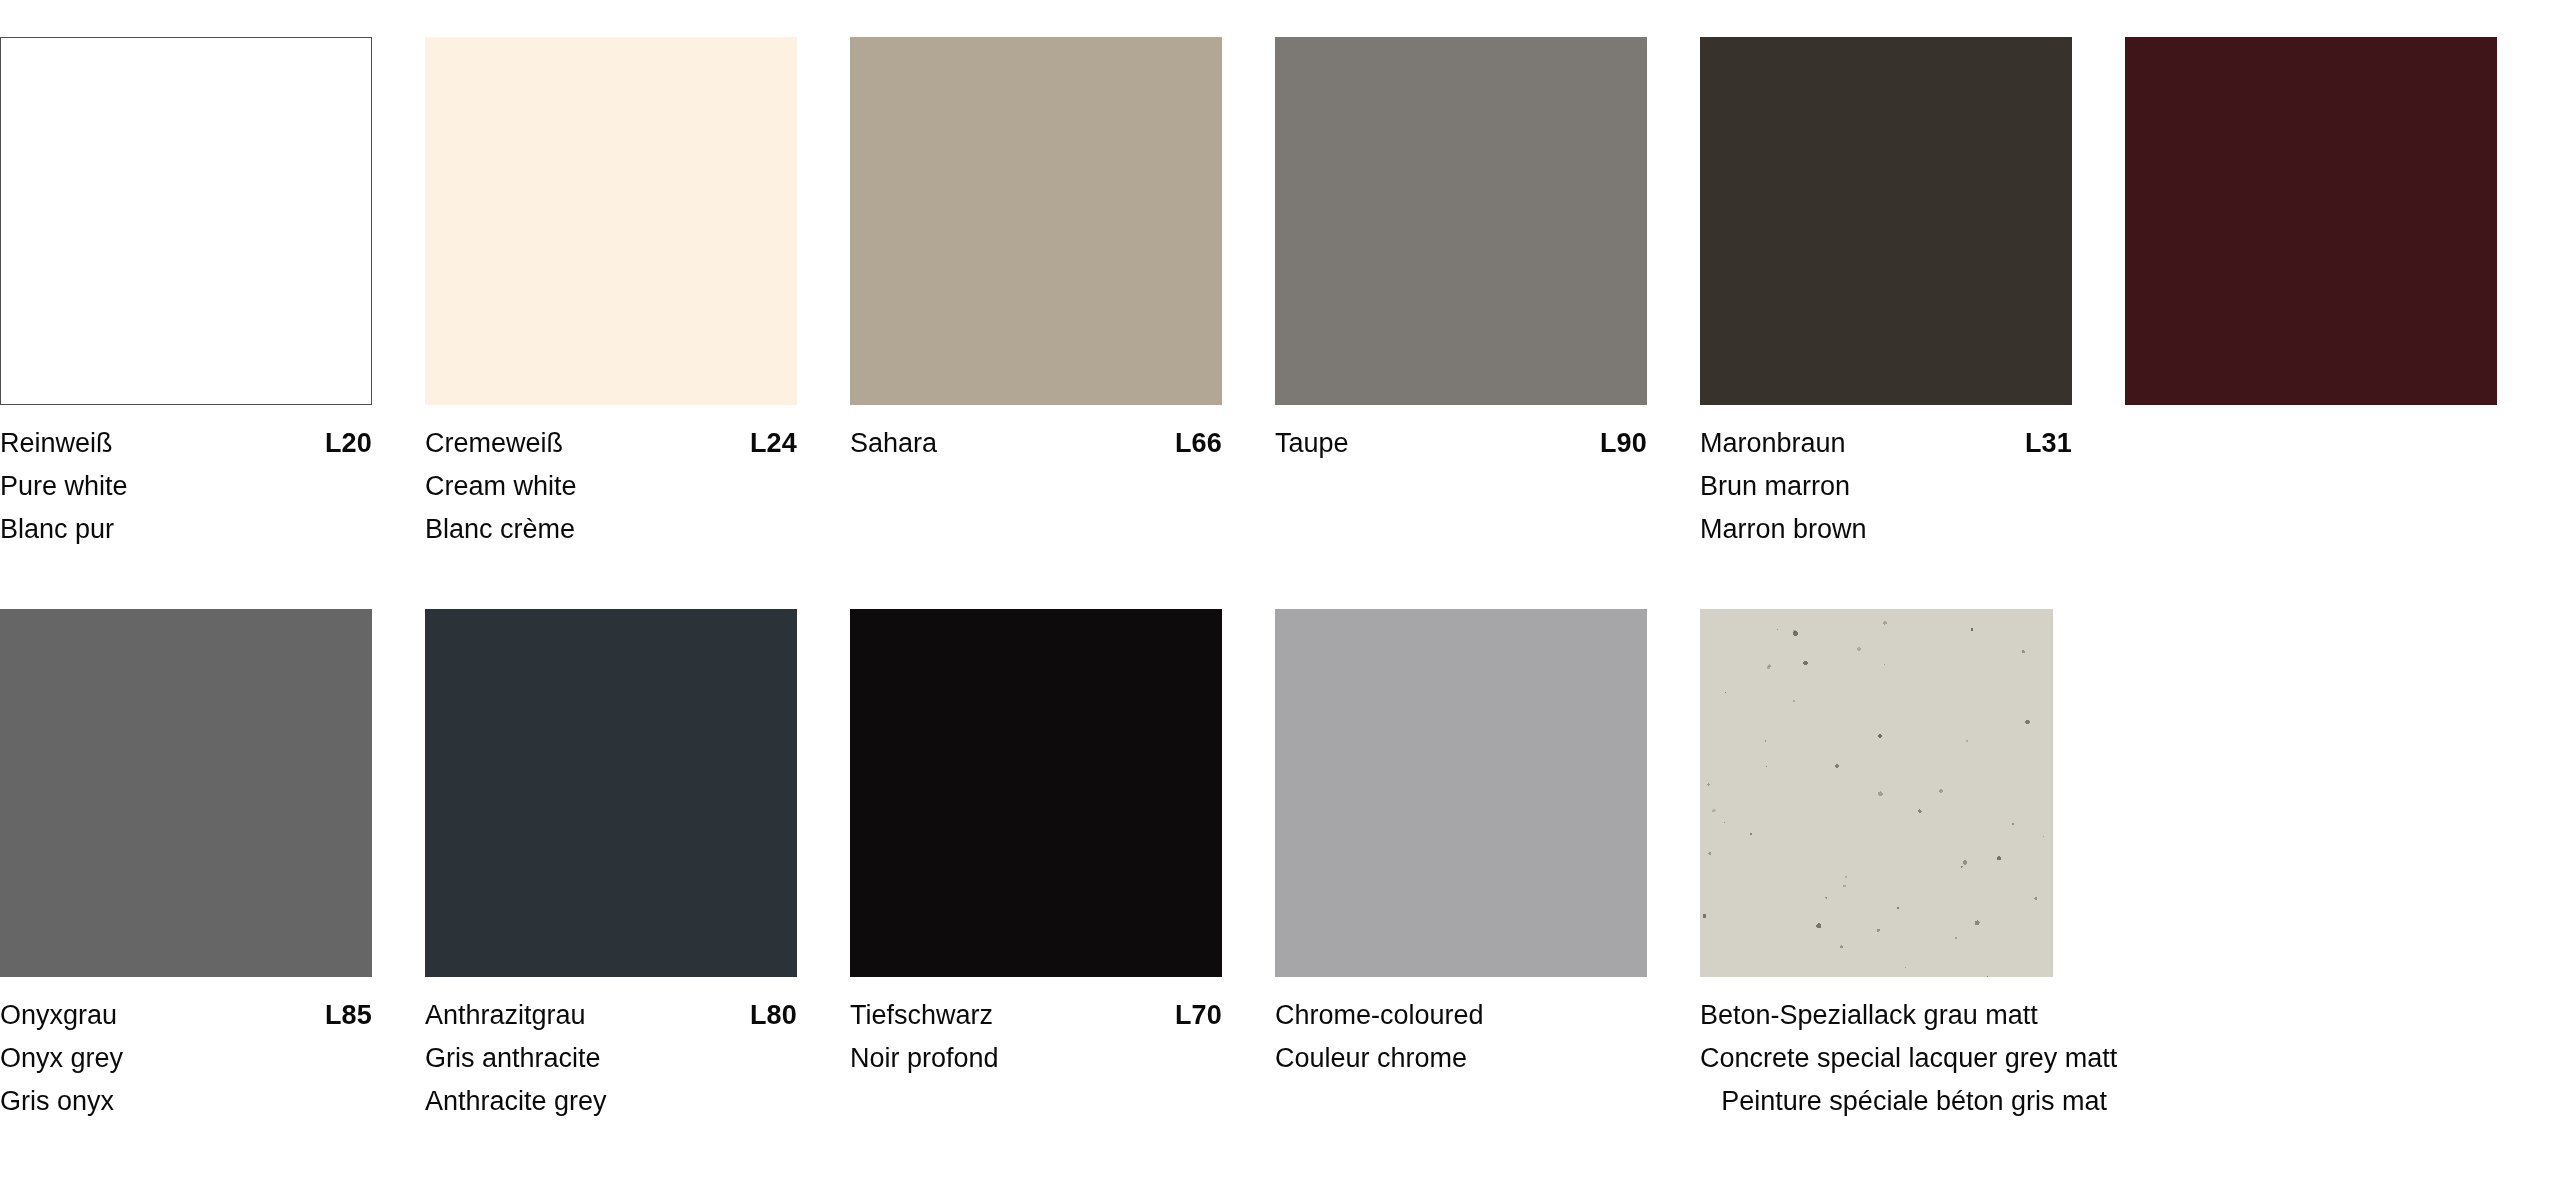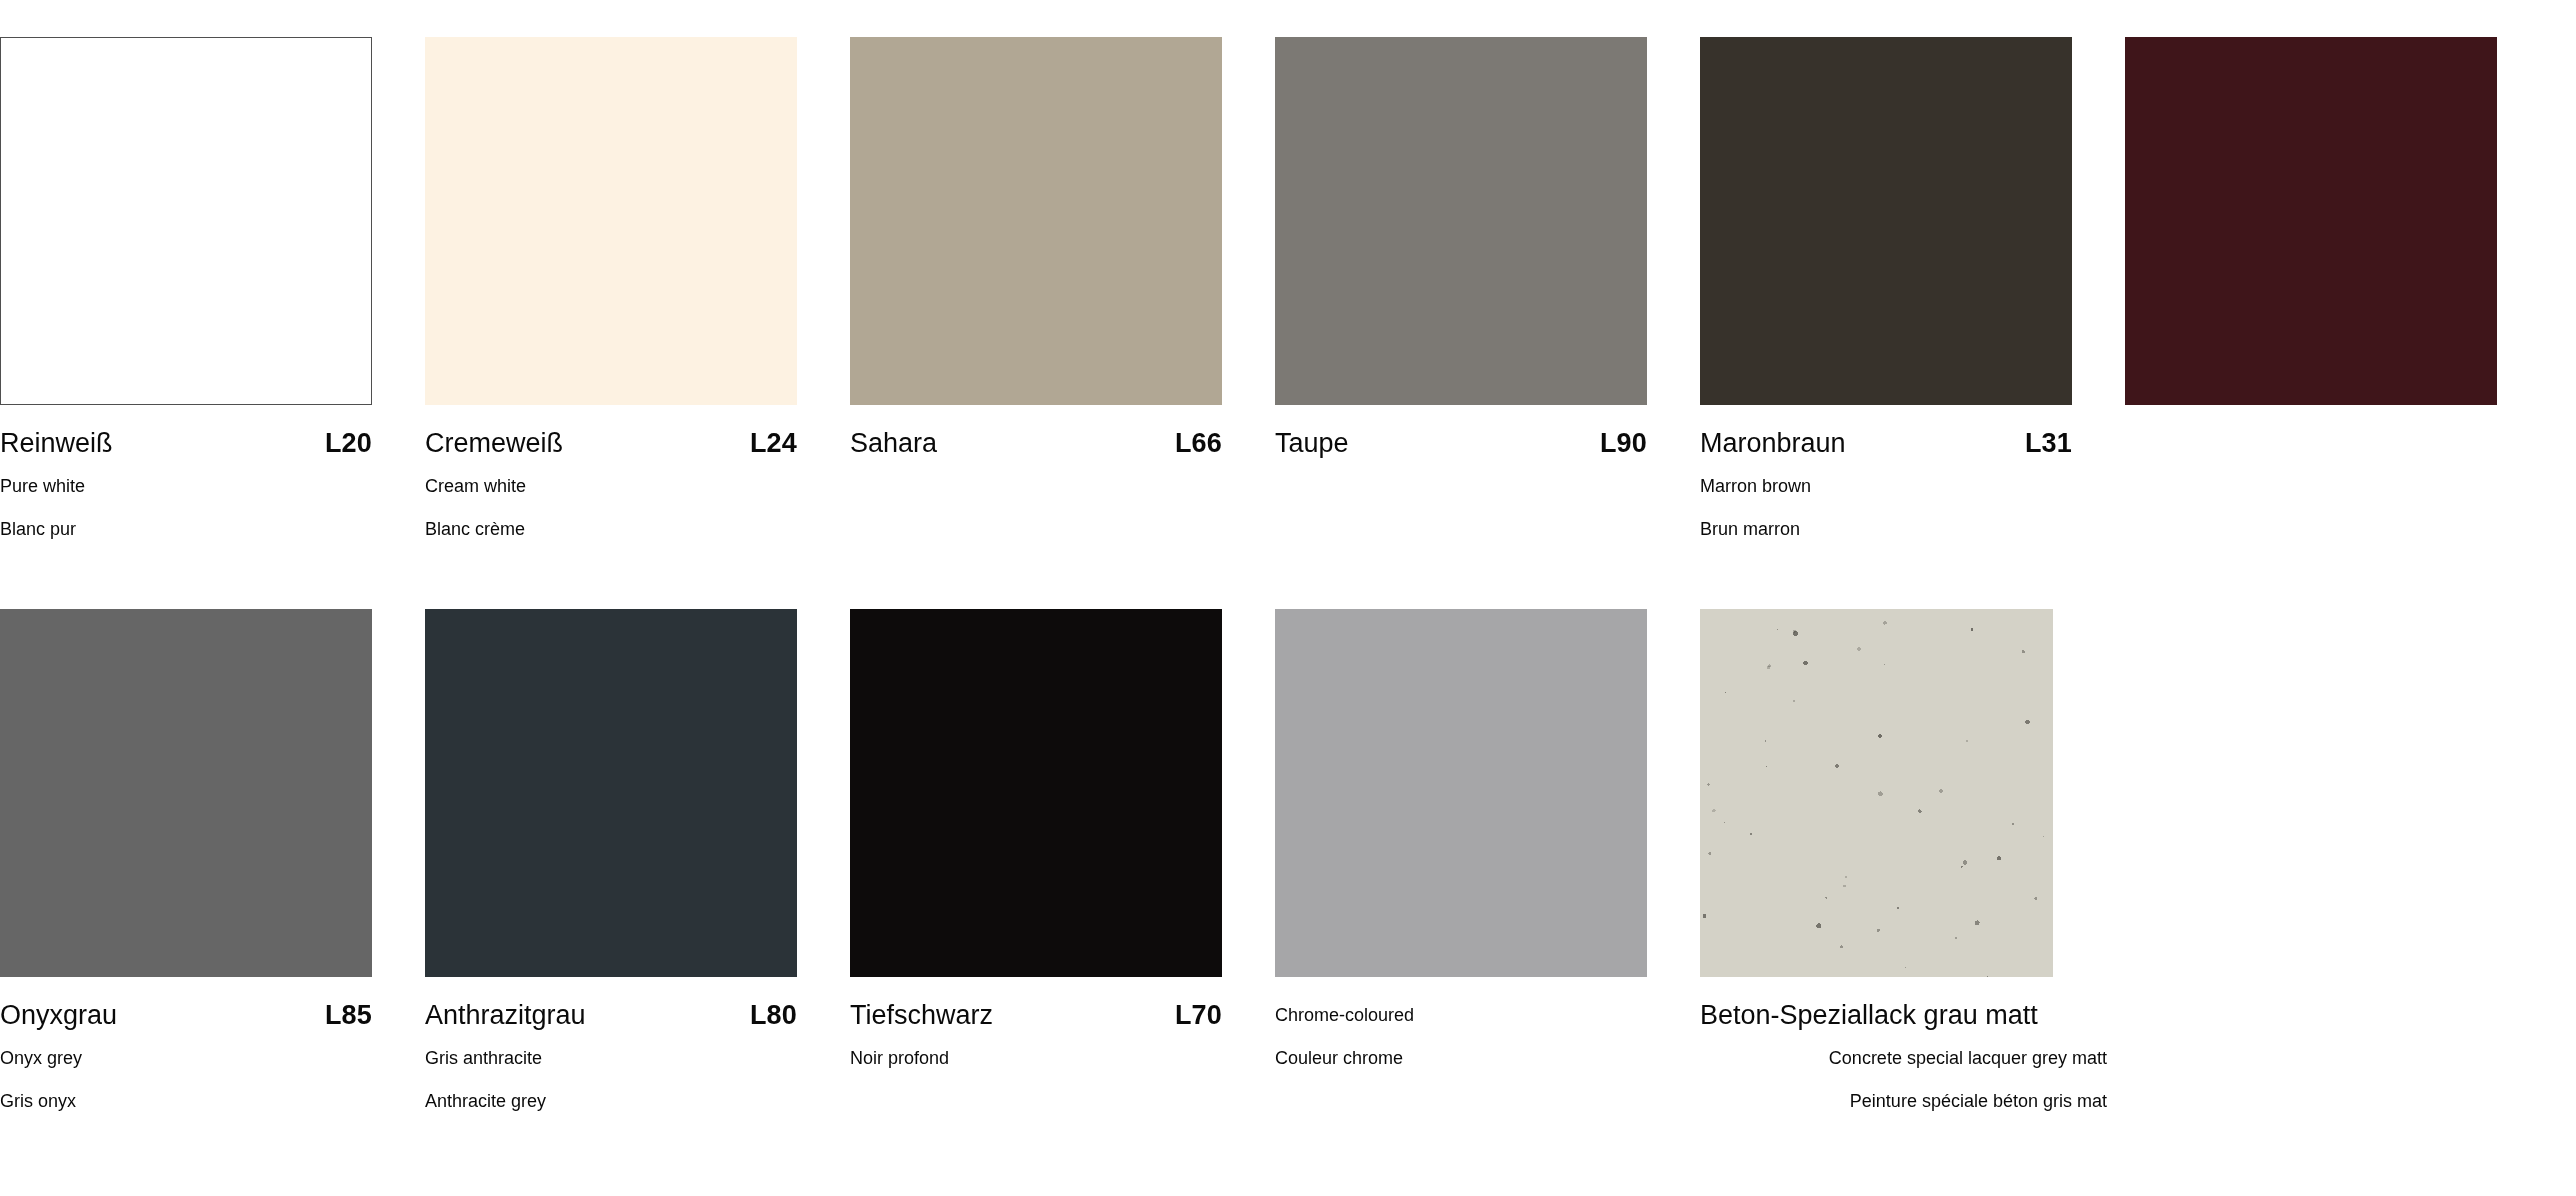--- a/index.html
+++ b/index.html
@@ -62,21 +62,21 @@
     justify-content: space-between;
     align-items: baseline;
     font-size: 27px;
     line-height: 43px;
     color: #0a0a0a;
     white-space: nowrap;
   }
   .cap-name { font-weight: 400; }
   .cap-code { font-weight: 700; letter-spacing: 0.2px; }
   .cap-sub {
-    font-size: 18px;
+    font-size: 27px;
     line-height: 43px;
     color: #0a0a0a;
     font-weight: 400;
     white-space: nowrap;
   }
 </style>
 </head>
 <body>
 
 <div class="palette">
@@ -121,22 +121,22 @@
           </div>
         </div>
       </div>
       <div class="swatch-cell">
         <div class="chip" style="background-color: rgb(55, 50, 43);"></div>
         <div class="caption">
           <div class="cap-line">
             <span class="cap-name">Maronbraun</span>
             <span class="cap-code">L31</span>
           </div>
+          <div class="cap-sub">Brun marron</div>
           <div class="cap-sub">Marron brown</div>
-          <div class="cap-sub">Brun marron</div>
         </div>
       </div>
       <div class="swatch-cell">
         <div class="chip" style="background-color: rgb(63, 21, 26);"></div>
       </div>
     </div>
   <div class="swatch-row row-2">
       <div class="swatch-cell">
         <div class="chip" style="background-color: rgb(102, 102, 102);"></div>
         <div class="caption">

